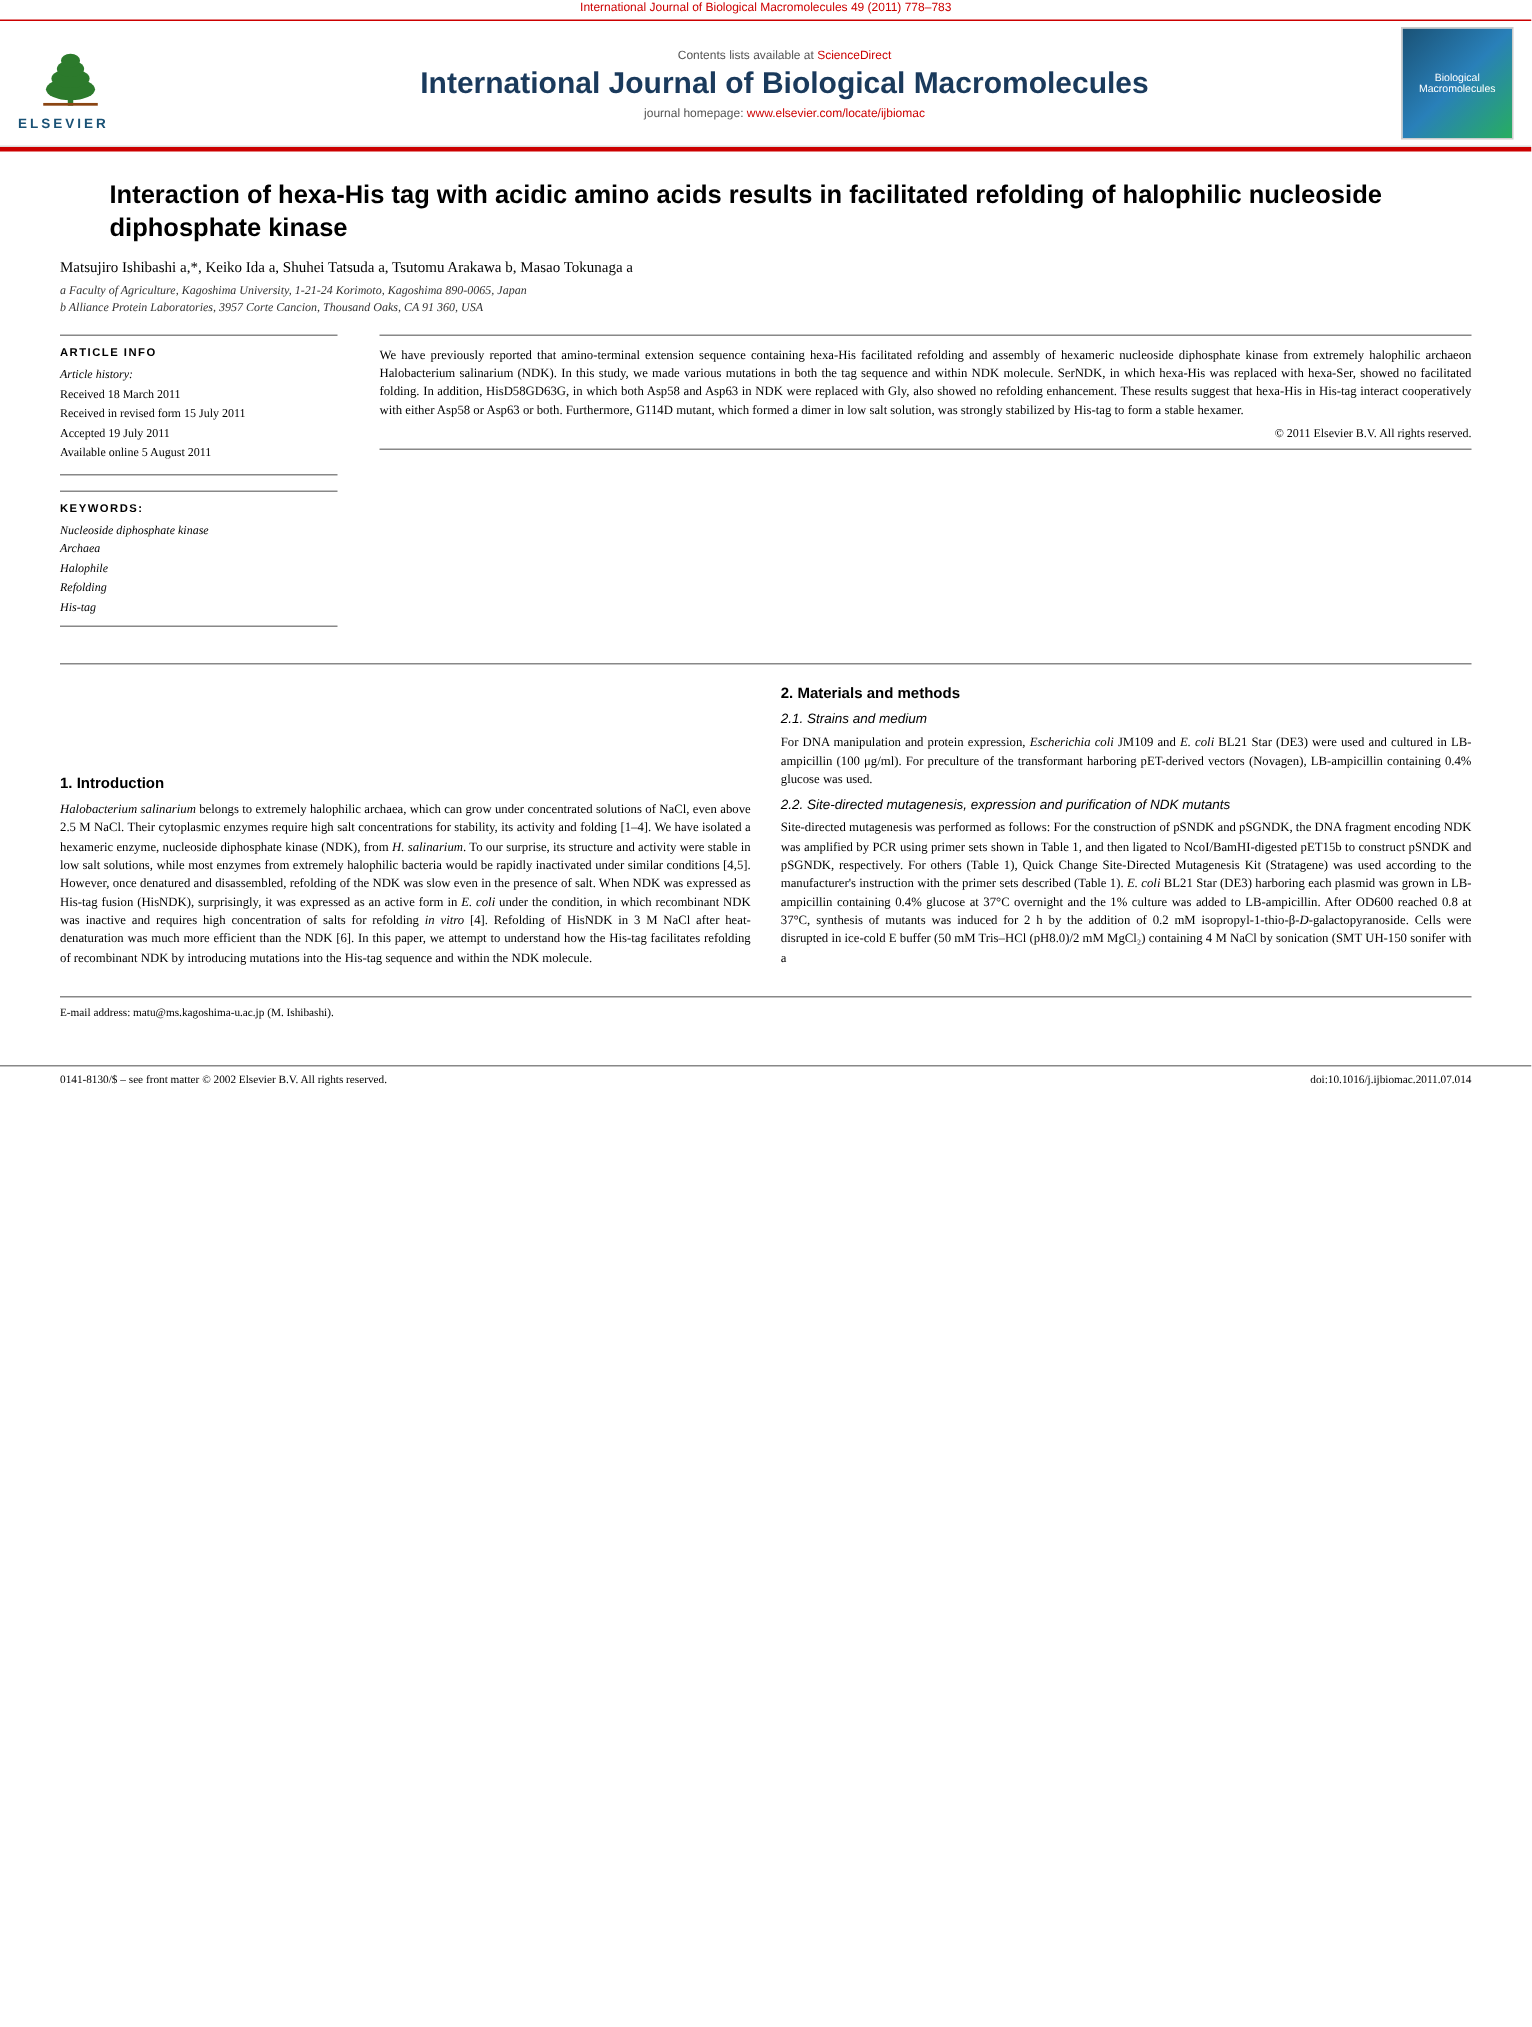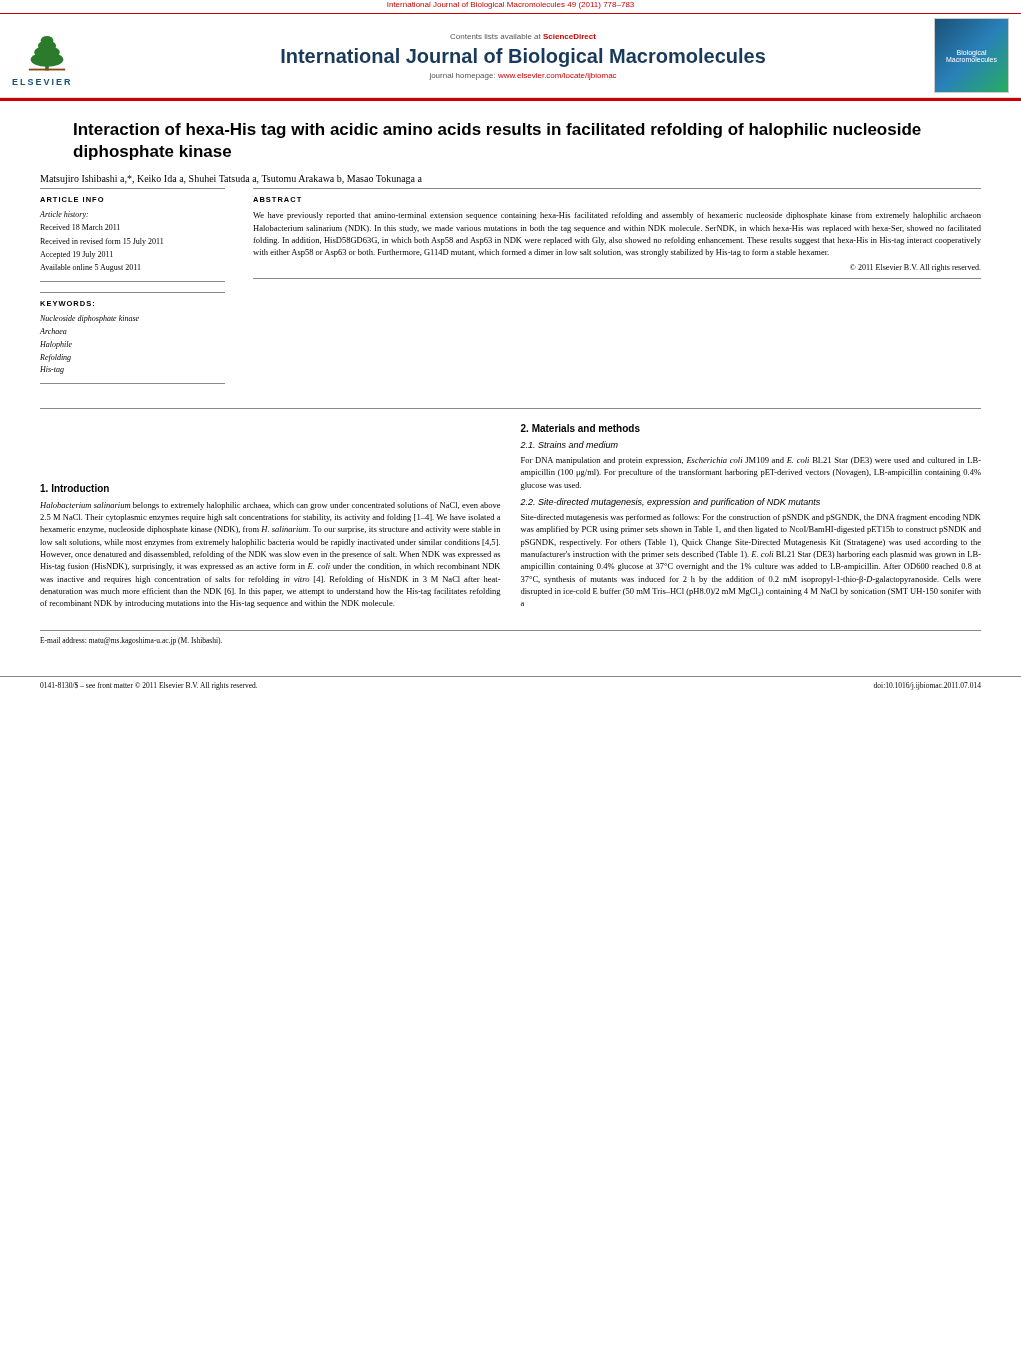--- a/index.html
+++ b/index.html
@@ -57,21 +57,20 @@
 
     .contents-line {
       font-family: Arial, sans-serif;
       font-size: 8px;
       color: #555;
       margin-bottom: 3px;
     }
 
     .sciencedirect-link {
       color: #c00;
-      font-weight: bold;
     }
 
     .journal-main-title {
       font-family: Arial, sans-serif;
       font-size: 20px;
       font-weight: bold;
       color: #1a3a5c;
       line-height: 1.2;
     }
 
@@ -325,20 +324,24 @@
 <div class="red-divider"></div>
 
 <div class="paper-content">
 
   <div class="paper-title">Interaction of hexa-His tag with acidic amino acids results in facilitated refolding of halophilic nucleoside diphosphate kinase</div>
 
   <div class="authors">
     <span>Matsujiro Ishibashi a,*, Keiko Ida a, Shuhei Tatsuda a, Tsutomu Arakawa b, Masao Tokunaga a</span>
   </div>
 
+  <div class="affiliations">
+    <div>a Faculty of Agriculture, Kagoshima University, 1-21-24 Korimoto, Kagoshima 890-0065, Japan</div>
+    <div>b Alliance Protein Laboratories, 3957 Corte Cancion, Thousand Oaks, CA 91 360, USA</div>
+  </div>
 
   <div class="article-body">
 
     <div class="left-column">
       <div class="info-box">
         <div class="info-box-title">ARTICLE INFO</div>
         <div class="info-item">
           <span class="info-label">Article history:</span>
         </div>
         <div class="info-item">Received 18 March 2011</div>
@@ -354,21 +357,20 @@
           <div>Archaea</div>
           <div>Halophile</div>
           <div>Refolding</div>
           <div>His-tag</div>
         </div>
       </div>
     </div>
 
     <div class="right-column">
       <div class="info-box">
-        <div class="abstract-title">ABSTRACT</div>
         <div class="abstract-text">We have previously reported that amino-terminal extension sequence containing hexa-His facilitated refolding and assembly of hexameric nucleoside diphosphate kinase from extremely halophilic archaeon Halobacterium salinarium (NDK). In this study, we made various mutations in both the tag sequence and within NDK molecule. SerNDK, in which hexa-His was replaced with hexa-Ser, showed no facilitated folding. In addition, HisD58GD63G, in which both Asp58 and Asp63 in NDK were replaced with Gly, also showed no refolding enhancement. These results suggest that hexa-His in His-tag interact cooperatively with either Asp58 or Asp63 or both. Furthermore, G114D mutant, which formed a dimer in low salt solution, was strongly stabilized by His-tag to form a stable hexamer.</div>
         <div class="copyright">© 2011 Elsevier B.V. All rights reserved.</div>
       </div>
     </div>
 
   </div>
 
   <hr class="divider-line">
 
   <div class="two-col-section">
@@ -408,15 +410,15 @@
 
   </div>
 
   <div class="footnote-area">
     <div class="footnote-text">E-mail address: matu@ms.kagoshima-u.ac.jp (M. Ishibashi).</div>
   </div>
 
 </div>
 
 <div class="bottom-bar">
-  <span>0141-8130/$ – see front matter © 2011 Elsevier B.V. All rights reserved.</span>
+  <span>0141-8130/$ – see front matter © 2002 Elsevier B.V. All rights reserved.</span>
   <span>doi:10.1016/j.ijbiomac.2011.07.014</span>
 </div>
 
 </body></html>

